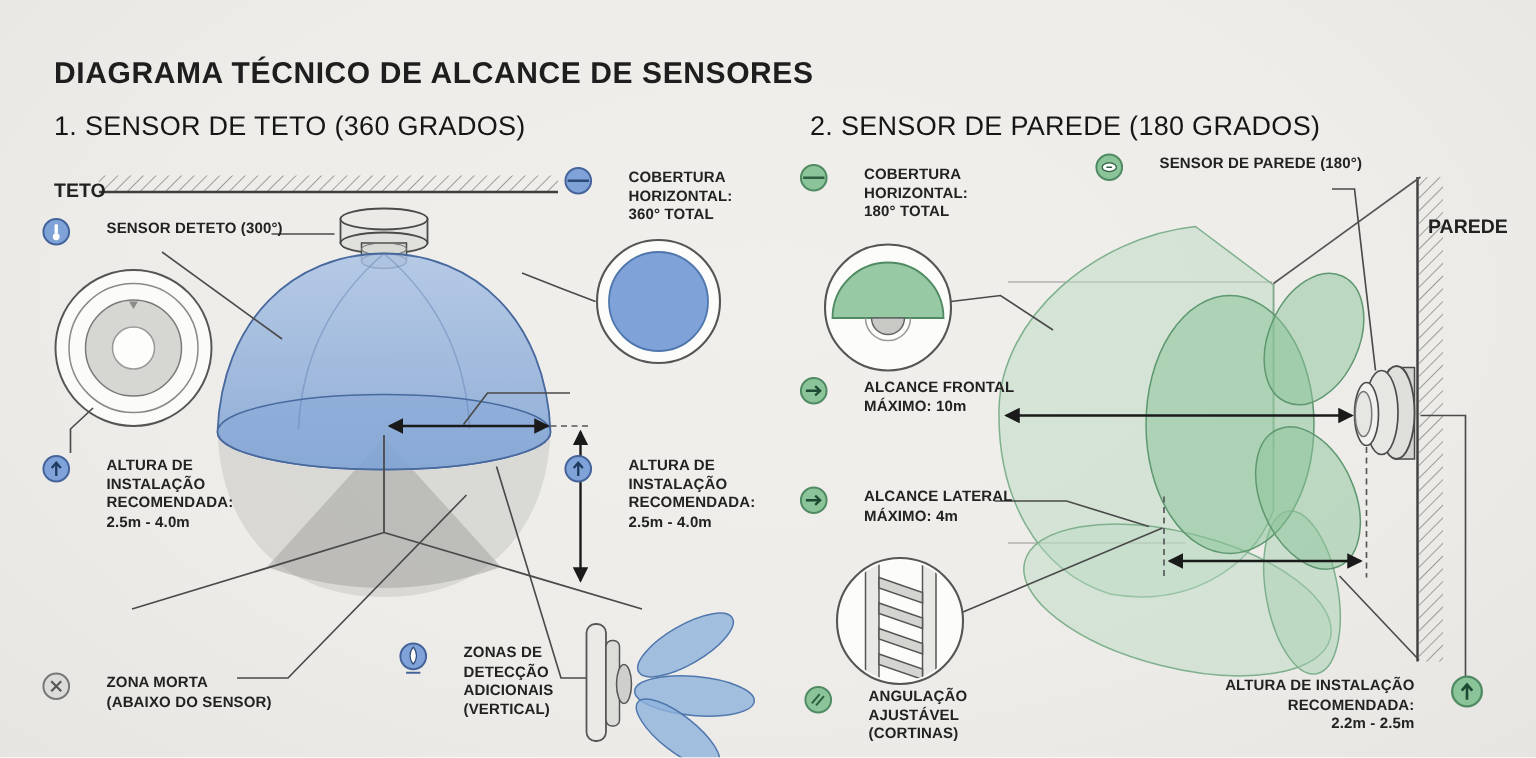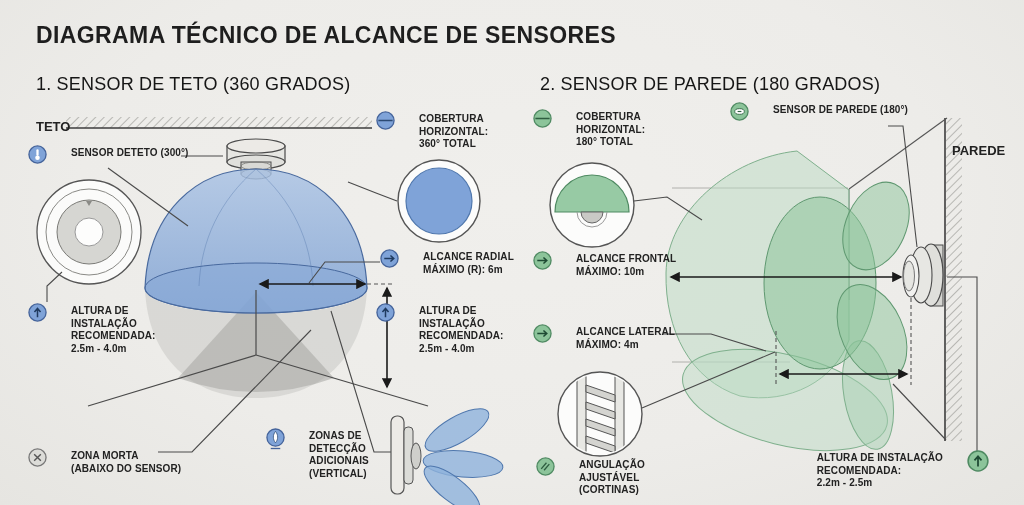--- a/index.html
+++ b/index.html
@@ -1,26 +1,26 @@
 <!DOCTYPE html>
 <html><head>
 <meta charset="utf-8">
 <style>
   html,body{margin:0;padding:0}
   #stage{position:relative;width:1024px;height:505px;overflow:hidden;
     background:radial-gradient(ellipse at 50% 40%, #f0efec 0%, #edece9 60%, #e6e5e1 100%);
     font-family:"Liberation Sans", sans-serif; color:#222;}
   #shapes{position:absolute;left:0;top:0;width:1024px;height:505px}
-  .title{position:absolute;left:36px;top:22px;font-size:23px;font-weight:600;letter-spacing:.4px;color:#1e1e1e}
+  .title{position:absolute;left:36px;top:38px;font-size:20px;font-weight:600;letter-spacing:.4px;color:#1e1e1e}
   .sec{position:absolute;font-size:18px;font-weight:400;letter-spacing:.2px;color:#161616}
   .lbl{position:absolute;display:flex;gap:24px;align-items:flex-start;font-size:10px;font-weight:700;line-height:1.27;color:#222}
   .lbl .txt{white-space:pre-line;letter-spacing:.1px}
   .surface{position:absolute;font-size:13px;font-weight:700;color:#222}
   .ic{flex:0 0 auto;margin-top:-2px}
-  .r .txt{}
+  .r .txt{text-align:right}
 </style>
 </head>
 <body>
 
 <div id="stage">
 
 <svg id="shapes" viewBox="0 0 1024 505" xmlns="http://www.w3.org/2000/svg">
   <defs>
     <marker id="mA" viewBox="0 0 10 10" refX="8.5" refY="5" markerWidth="6.5" markerHeight="6.5" orient="auto-start-reverse">
       <path d="M0,0 L10,5 L0,10 Z" fill="#1a1a1a"></path>
@@ -195,28 +195,20 @@
   <div class="lbl" style="left:376px;top:113px">
     <svg class="ic" width="19" height="19" viewBox="0 0 20 20">
       <circle cx="10" cy="10" r="9" fill="#7fa3d8" stroke="#44639a" stroke-width="1.4"></circle>
       <line x1="2.5" y1="10" x2="17.5" y2="10" stroke="#2c4a73" stroke-width="1.6"></line>
     </svg>
     <span class="txt">COBERTURA
 HORIZONTAL:
 360° TOTAL</span>
   </div>
 
-  <div class="lbl" style="left:380px;top:251px">
-    <svg class="ic" width="19" height="19" viewBox="0 0 20 20">
-      <circle cx="10" cy="10" r="9" fill="#7fa3d8" stroke="#44639a" stroke-width="1.4"></circle>
-      <path d="M4.5,10 H14 M11,6.8 L14.5,10 L11,13.2" fill="none" stroke="#1f3a5f" stroke-width="1.6"></path>
-    </svg>
-    <span class="txt">ALCANCE RADIAL
-MÁXIMO (R): 6m</span>
-  </div>
 
   <div class="lbl" style="left:28px;top:305px">
     <svg class="ic" width="19" height="19" viewBox="0 0 20 20">
       <circle cx="10" cy="10" r="9" fill="#7fa3d8" stroke="#44639a" stroke-width="1.4"></circle>
       <path d="M10,15 V6.5 M6.8,9.5 L10,5.8 L13.2,9.5" fill="none" stroke="#1f3a5f" stroke-width="1.6"></path>
     </svg>
     <span class="txt">ALTURA DE
 INSTALAÇÃO
 RECOMENDADA:
 2.5m - 4.0m</span>

